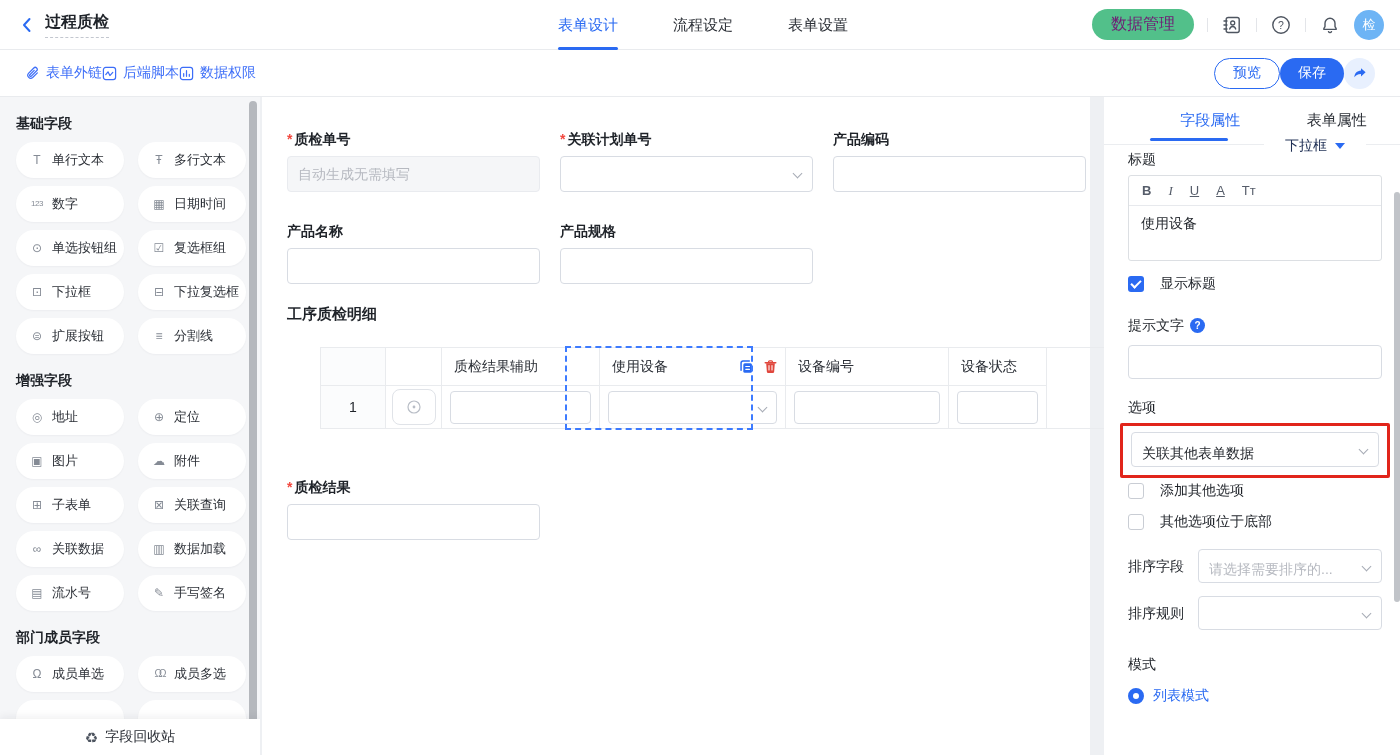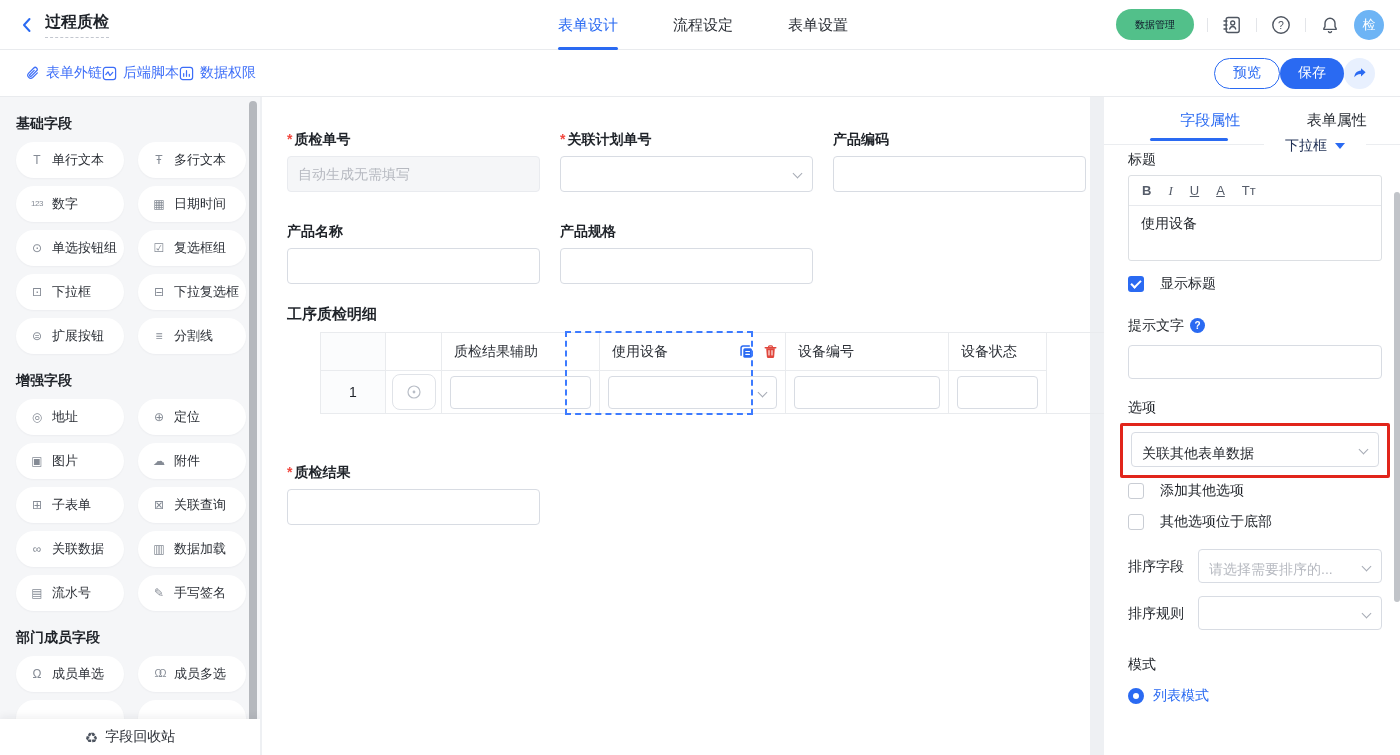--- a/index.html
+++ b/index.html
@@ -13,22 +13,22 @@
   #topbar { position:absolute; left:0; top:0; width:1400px; height:50px; background:#fff;
     border-bottom:1px solid #e9ebee; display:flex; align-items:center; padding:0 16px; z-index:5; }
   .back-btn { width:22px; height:22px; display:flex; align-items:center; justify-content:center; cursor:pointer; }
   .doc-title { margin-left:7px; font-size:16px; font-weight:700; color:#1f2329;
     border-bottom:1px dashed #c3c7cf; padding-bottom:4px; }
   .top-tabs { position:absolute; left:558px; top:0; height:50px; display:flex; gap:55px; }
   .top-tab { position:relative; height:100%; display:flex; align-items:center; font-size:15px; color:#2b2f36; cursor:pointer; }
   .top-tab.active { color:#2a6af2; font-weight:500; }
   .top-tab.active::after { content:""; position:absolute; left:0; right:0; bottom:0; height:3px; background:#2a6af2; border-radius:2px; }
   .top-right { margin-left:auto; display:flex; align-items:center; gap:13px; }
-  .btn-green { height:31px; padding:0 19px; border-radius:16px; background:#52c08a; color:#0f172a;
-    font-size:10px; display:flex; align-items:center; border:none; cursor:pointer; font-family:inherit; }
+  .btn-green { height:31px; padding:0 19px; border-radius:16px; background:#52c08a; color:#701a75;
+    font-size:16px; display:flex; align-items:center; border:none; cursor:pointer; font-family:inherit; }
   .v-sep { width:1px; height:14px; background:#e3e5e9; }
   .icon-btn { width:22px; height:22px; display:flex; align-items:center; justify-content:center; cursor:pointer; }
   .avatar { width:30px; height:30px; border-radius:50%; background:#6db4f5; color:#fff; font-size:13px;
     display:flex; align-items:center; justify-content:center; cursor:pointer; }
   
   #subbar { position:absolute; left:0; top:50px; width:1400px; height:47px; background:#fff;
     border-bottom:1px solid #e9ebee; display:flex; align-items:center; padding:0 25px; z-index:4; }
   .sub-links { display:flex; }
   .sub-link { display:flex; align-items:center; gap:6px; color:#3d6ef8; font-size:14px; cursor:pointer; }
   .sub-right { margin-left:auto; display:flex; align-items:center; }
@@ -63,21 +63,21 @@
     color:#1f2329; background:#fff; width:100%; font-family:inherit; outline:none; }
   .ipt::placeholder { color:#b6b9c0; }
   .ipt:disabled { background:#f5f6f8; border-color:#e9ebef; }
   .selbox { position:relative; height:36px; border:1px solid #d8dce3; border-radius:4px; background:#fff;
     display:flex; align-items:center; padding:8px 28px 0 10px; font-size:14px; color:#1f2329; cursor:pointer; }
   .chev { width:7px; height:7px; border-right:1.5px solid #a6abb5; border-bottom:1.5px solid #a6abb5;
     transform:rotate(45deg); flex:none; }
   .selbox .chev { position:absolute; right:11px; top:13px; }
   .row2 { margin-top:29px; }
   .tbl-title { margin-top:20px; font-size:15px; font-weight:700; color:#1f2329; line-height:20px; }
-  .tbl-wrap { position:relative; margin-top:8px; width:799px;padding-left:33px; }
+  .tbl-wrap { position:relative; margin-top:23px; width:799px;padding-left:33px; }
   table.sub { border-collapse:collapse; table-layout:fixed; width:799px; }
   table.sub th, table.sub td { border:1px solid #e9ebee; }
   table.sub th { height:38px; font-weight:400; font-size:14px; color:#2b2f36; text-align:left; padding:0 0 0 12px; }
   table.sub td { height:43px; }
   .cell-center { text-align:center; }
   .num-col { background:#fbfcfd; }
   .cell-flex { display:flex; align-items:center; justify-content:center; }
   .cell-ipt { height:33px; border:1px solid #d8dce3; border-radius:4px; width:calc(100% - 16px);
     font-family:inherit; font-size:14px; padding:0 8px; outline:none; }
   .cell-sel { position:relative; height:33px; border:1px solid #d8dce3; border-radius:4px; background:#fff;

